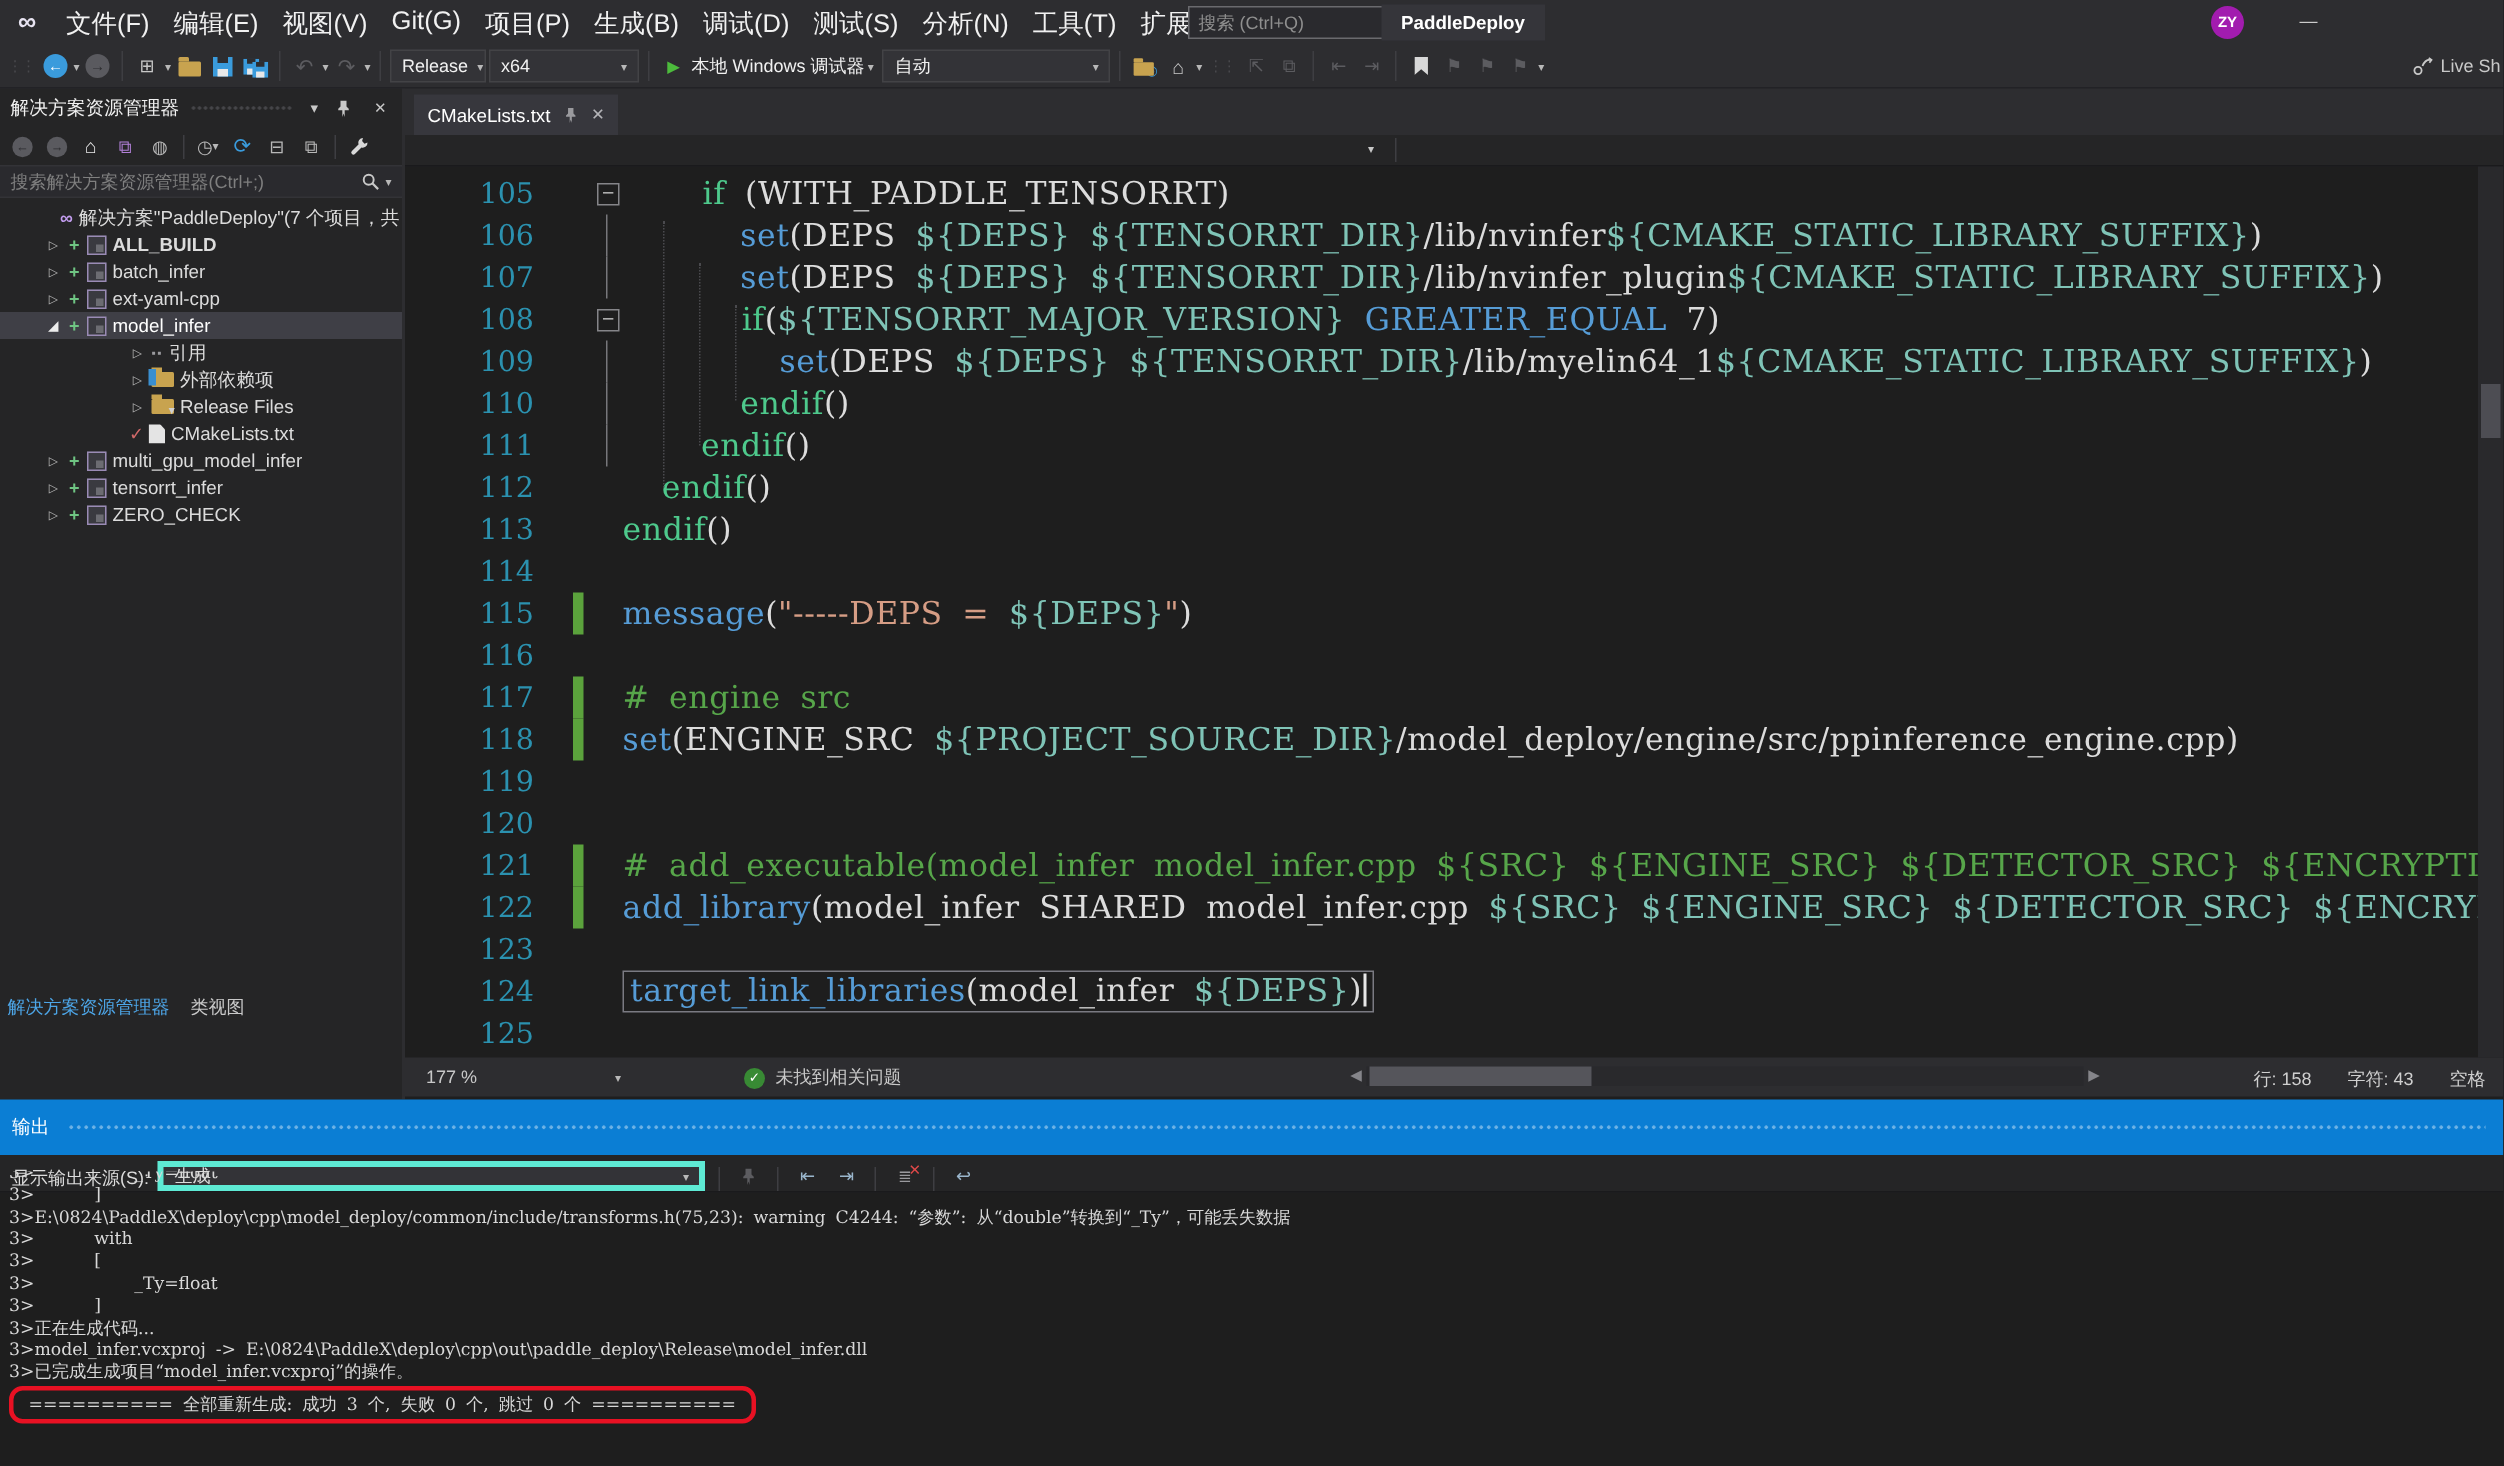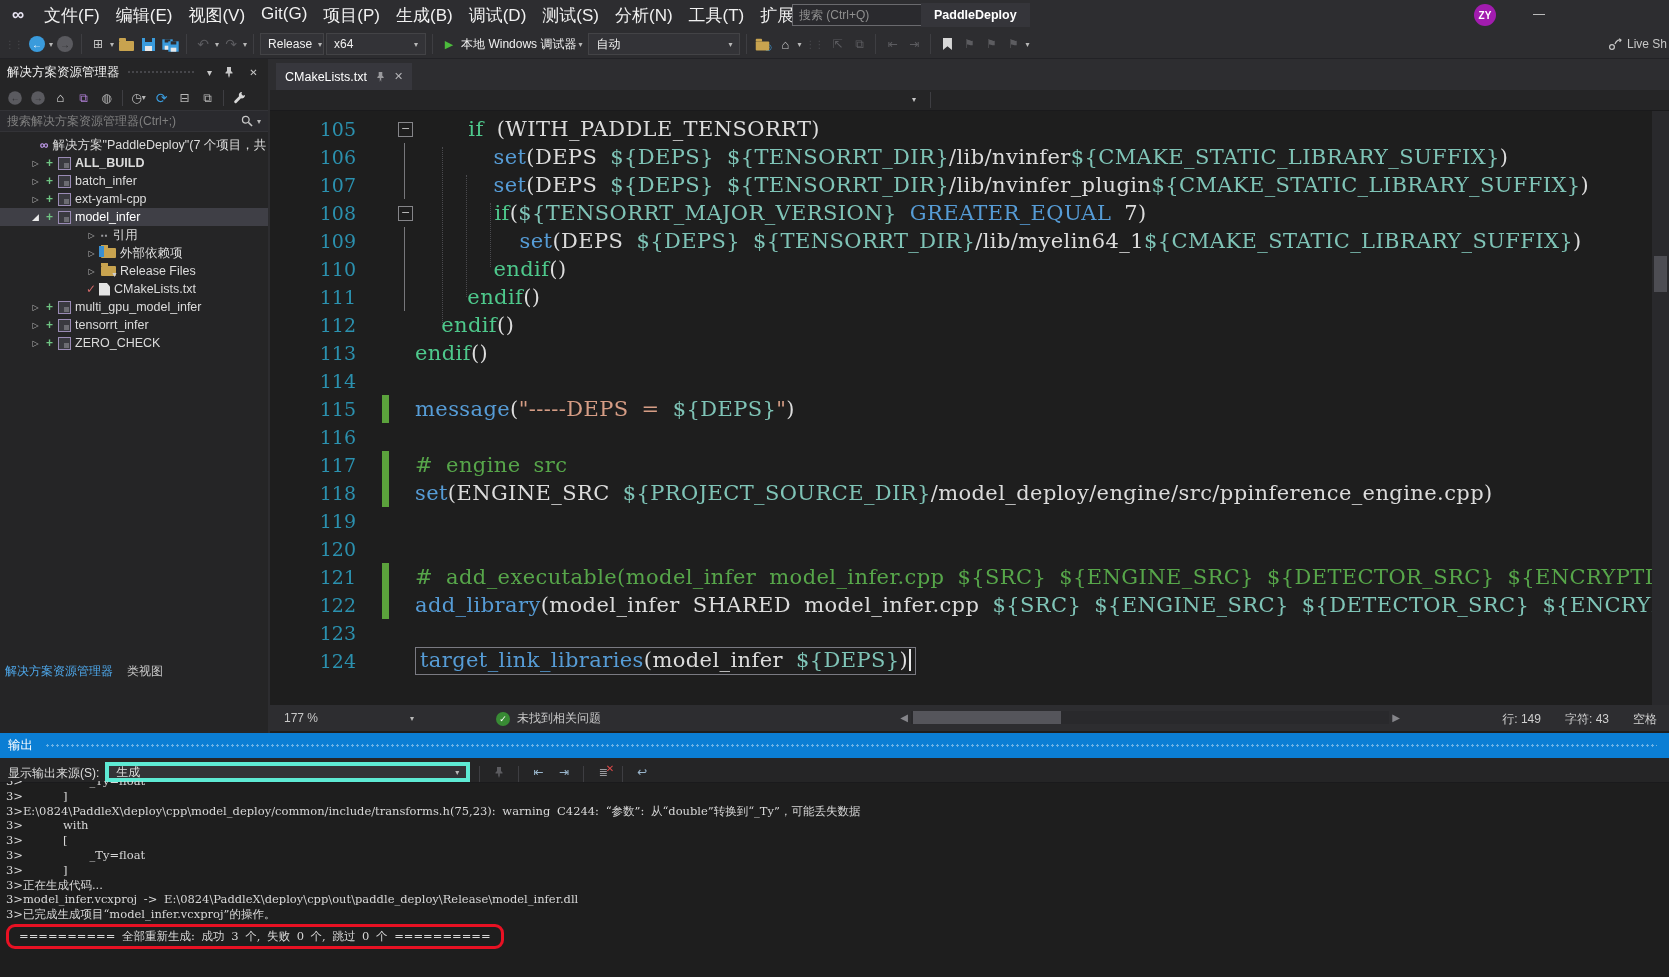--- a/index.html
+++ b/index.html
@@ -108,21 +108,21 @@
   .health{position:absolute;left:226px;top:5px;display:flex;gap:7px;align-items:center}
   .hdot{width:14px;height:14px;border-radius:50%;background:#388A34;color:#fff;font-size:9px;display:flex;align-items:center;justify-content:center}
   .hsl{position:absolute;left:628px;top:6px;display:flex;align-items:center}
   .harrow{color:#85858a;font-size:10px;width:12px;text-align:center}
   .htrack{width:478px;height:13px;background:#29292c;margin:0 1px;position:relative}
   .hthumb{position:absolute;left:2px;top:0;height:13px;width:148px;background:#55555b}
   .erights{position:absolute;right:12px;top:6px;display:flex;gap:24px;color:#cfcfcf}
 
   
   .output{position:absolute;top:733px;left:0;right:0;height:244px;background:#1e1e1e}
-  .out-head{height:25px;background:#0B7ED4;display:flex;align-items:center;padding-left:8px;color:#fff;font-size:12.5px}
+  .out-head{height:37px;background:#0B7ED4;display:flex;align-items:center;padding-left:8px;color:#fff;font-size:12.5px}
   .out-head .dots{flex:1;height:5px;margin:0 12px;background-image:radial-gradient(rgba(255,255,255,.4) 1px,transparent 1.2px);background-size:5px 5px}
   .out-tools{height:25px;background:#252526;display:flex;align-items:flex-end;padding-left:8px;font-size:12px;color:#dcdcdc;gap:6px;border-bottom:1px solid #1a1a1c}
   .out-combo{width:365px;height:20px;background:#333337;border:4px solid #5eead4;display:flex;align-items:center;padding:0 7px;gap:12px}
   .out-combo .chev{margin-left:auto}
   .ot-ic{min-width:20px;height:20px;display:flex;align-items:center;justify-content:center;color:#9ab6cc;font-size:12px}
   .ot-ic.dis{color:#5c5c60}
   .ot-sep{width:1px;height:16px;background:#3e3e42;margin:0 3px}
   .clearx{position:relative;color:#9a9a9e;font-size:11px}
   .clearx::after{content:"✕";position:absolute;left:7px;top:-3px;color:#E04949;font-size:10px;font-weight:bold}
   .out-text{position:absolute;top:48px;left:0;right:0;bottom:0;overflow:hidden;padding-left:6px;
@@ -496,20 +496,26 @@
           <span class="ln">123</span>
           <span class="chg"></span>
           <span class="fold"></span>
         </div>
         <div class="cl boxed">
           <span class="ln">124</span>
           <span class="chg"></span>
           <span class="fold"></span>
           <span class="ct"><span class="tk-kw">target_link_libraries</span><span class="tk-pl">(model_infer </span><span class="tk-var">${DEPS}</span><span class="tk-pl">)</span><span class="caret"></span></span>
         </div>
+        <div class="cl">
+          <span class="ln">125</span>
+          <span class="chg"></span>
+          <span class="fold"></span>
+          <span class="ct"></span>
+        </div>
       </div>
     <div class="vscroll">
       <div class="vthumb"></div>
     </div>
     <div class="estatus">
       <div class="ez">
         <span>177 %</span>
           <span class="chev">▾</span>
       </div>
       <div class="health">
@@ -517,21 +523,21 @@
         <span>未找到相关问题</span>
       </div>
       <div class="hsl">
         <span class="harrow">◀</span>
         <span class="htrack">
             <span class="hthumb"></span>
           </span>
         <span class="harrow">▶</span>
       </div>
       <div class="erights" id="erights">
-          <span>行: 149</span>
+          <span>行: 158</span>
           <span>字符: 43</span>
           <span>空格</span>
         </div>
     </div>
   </div>
 
   <div class="output">
     <div class="out-head">
       <span>输出</span>
       <span class="dots"></span>

